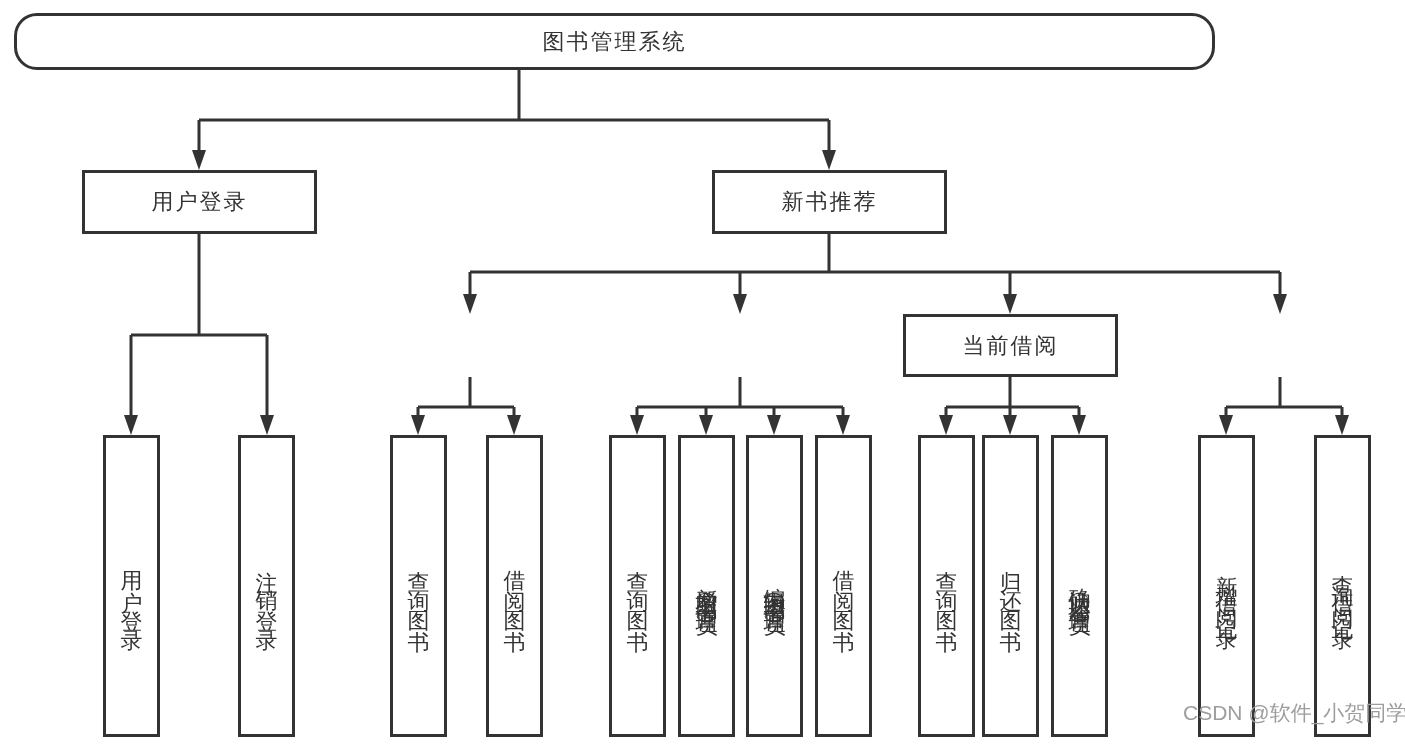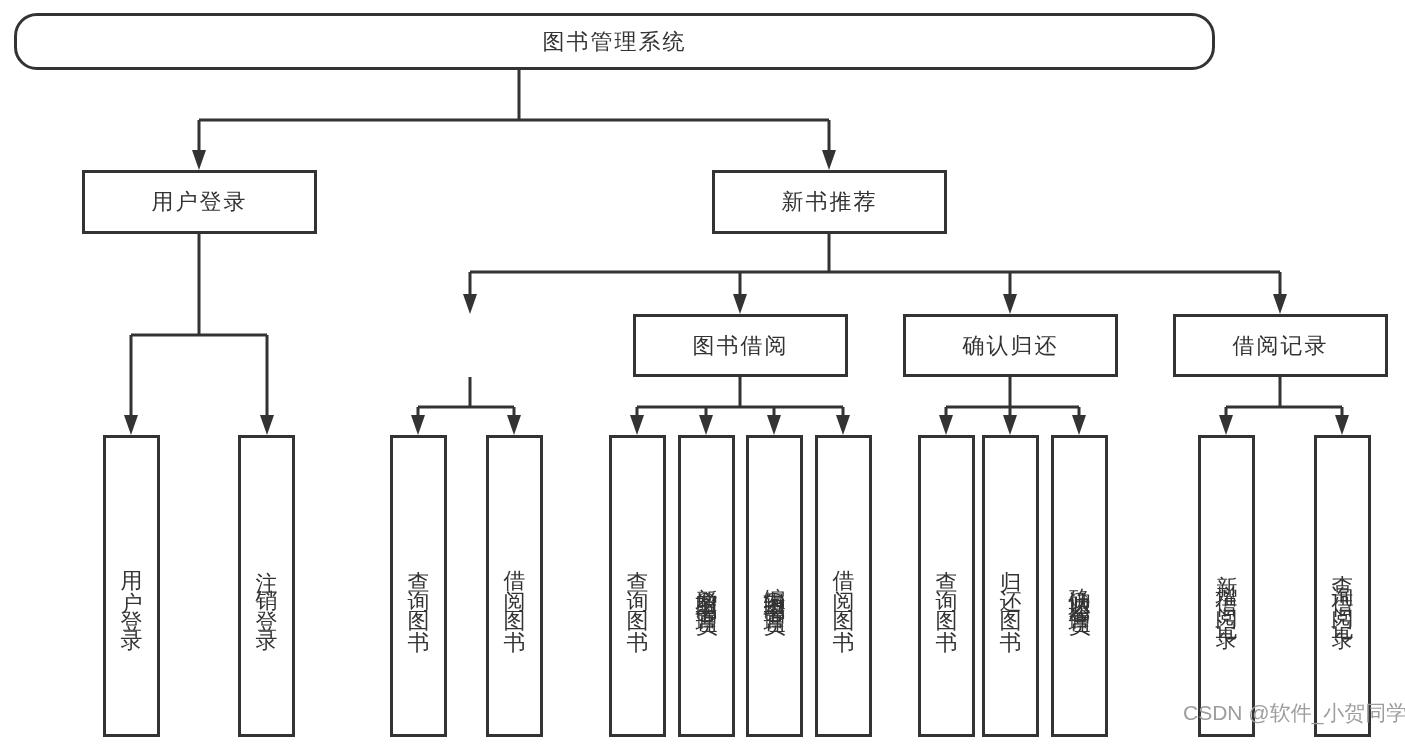--- a/index.html
+++ b/index.html
@@ -110,23 +110,21 @@
     <path class="ln" d="M1280 377 V407 M1226 407 H1342 M1226 407 V417 M1342 407 V417"></path>
     <polygon class="ar" points="1219,415 1233,415 1226,435"></polygon>
     <polygon class="ar" points="1335,415 1349,415 1342,435"></polygon>
   </svg>
 
   <div class="node hbox root-box">图书管理系统</div>
 
   <div class="node hbox lvl2" style="left:82px">用户登录</div>
   <div class="node hbox lvl2" style="left:712px">新书推荐</div>
 
-  <div class="node hbox lvl3" style="left:633px">图书借阅</div>
-  <div class="node hbox lvl3" style="left:903px">确认归还</div>
-  <div class="node hbox lvl3" style="left:1173px">借阅记录</div>
+  <div class="node hbox lvl3" style="left:903px">当前借阅</div>
 
   <div class="node vbox sp-wide" style="left:103px">用户登录</div>
   <div class="node vbox sp-wide" style="left:238px">注销登录</div>
 
   <div class="node vbox sp-wide" style="left:390px">查询图书</div>
   <div class="node vbox sp-wide" style="left:486px">借阅图书</div>
 
   <div class="node vbox sp-wide" style="left:609px">查询图书</div>
   <div class="node vbox sp-tight" style="left:678px">新增图书（管理员）</div>
   <div class="node vbox sp-tight" style="left:746px">编辑图书（管理员）</div>

